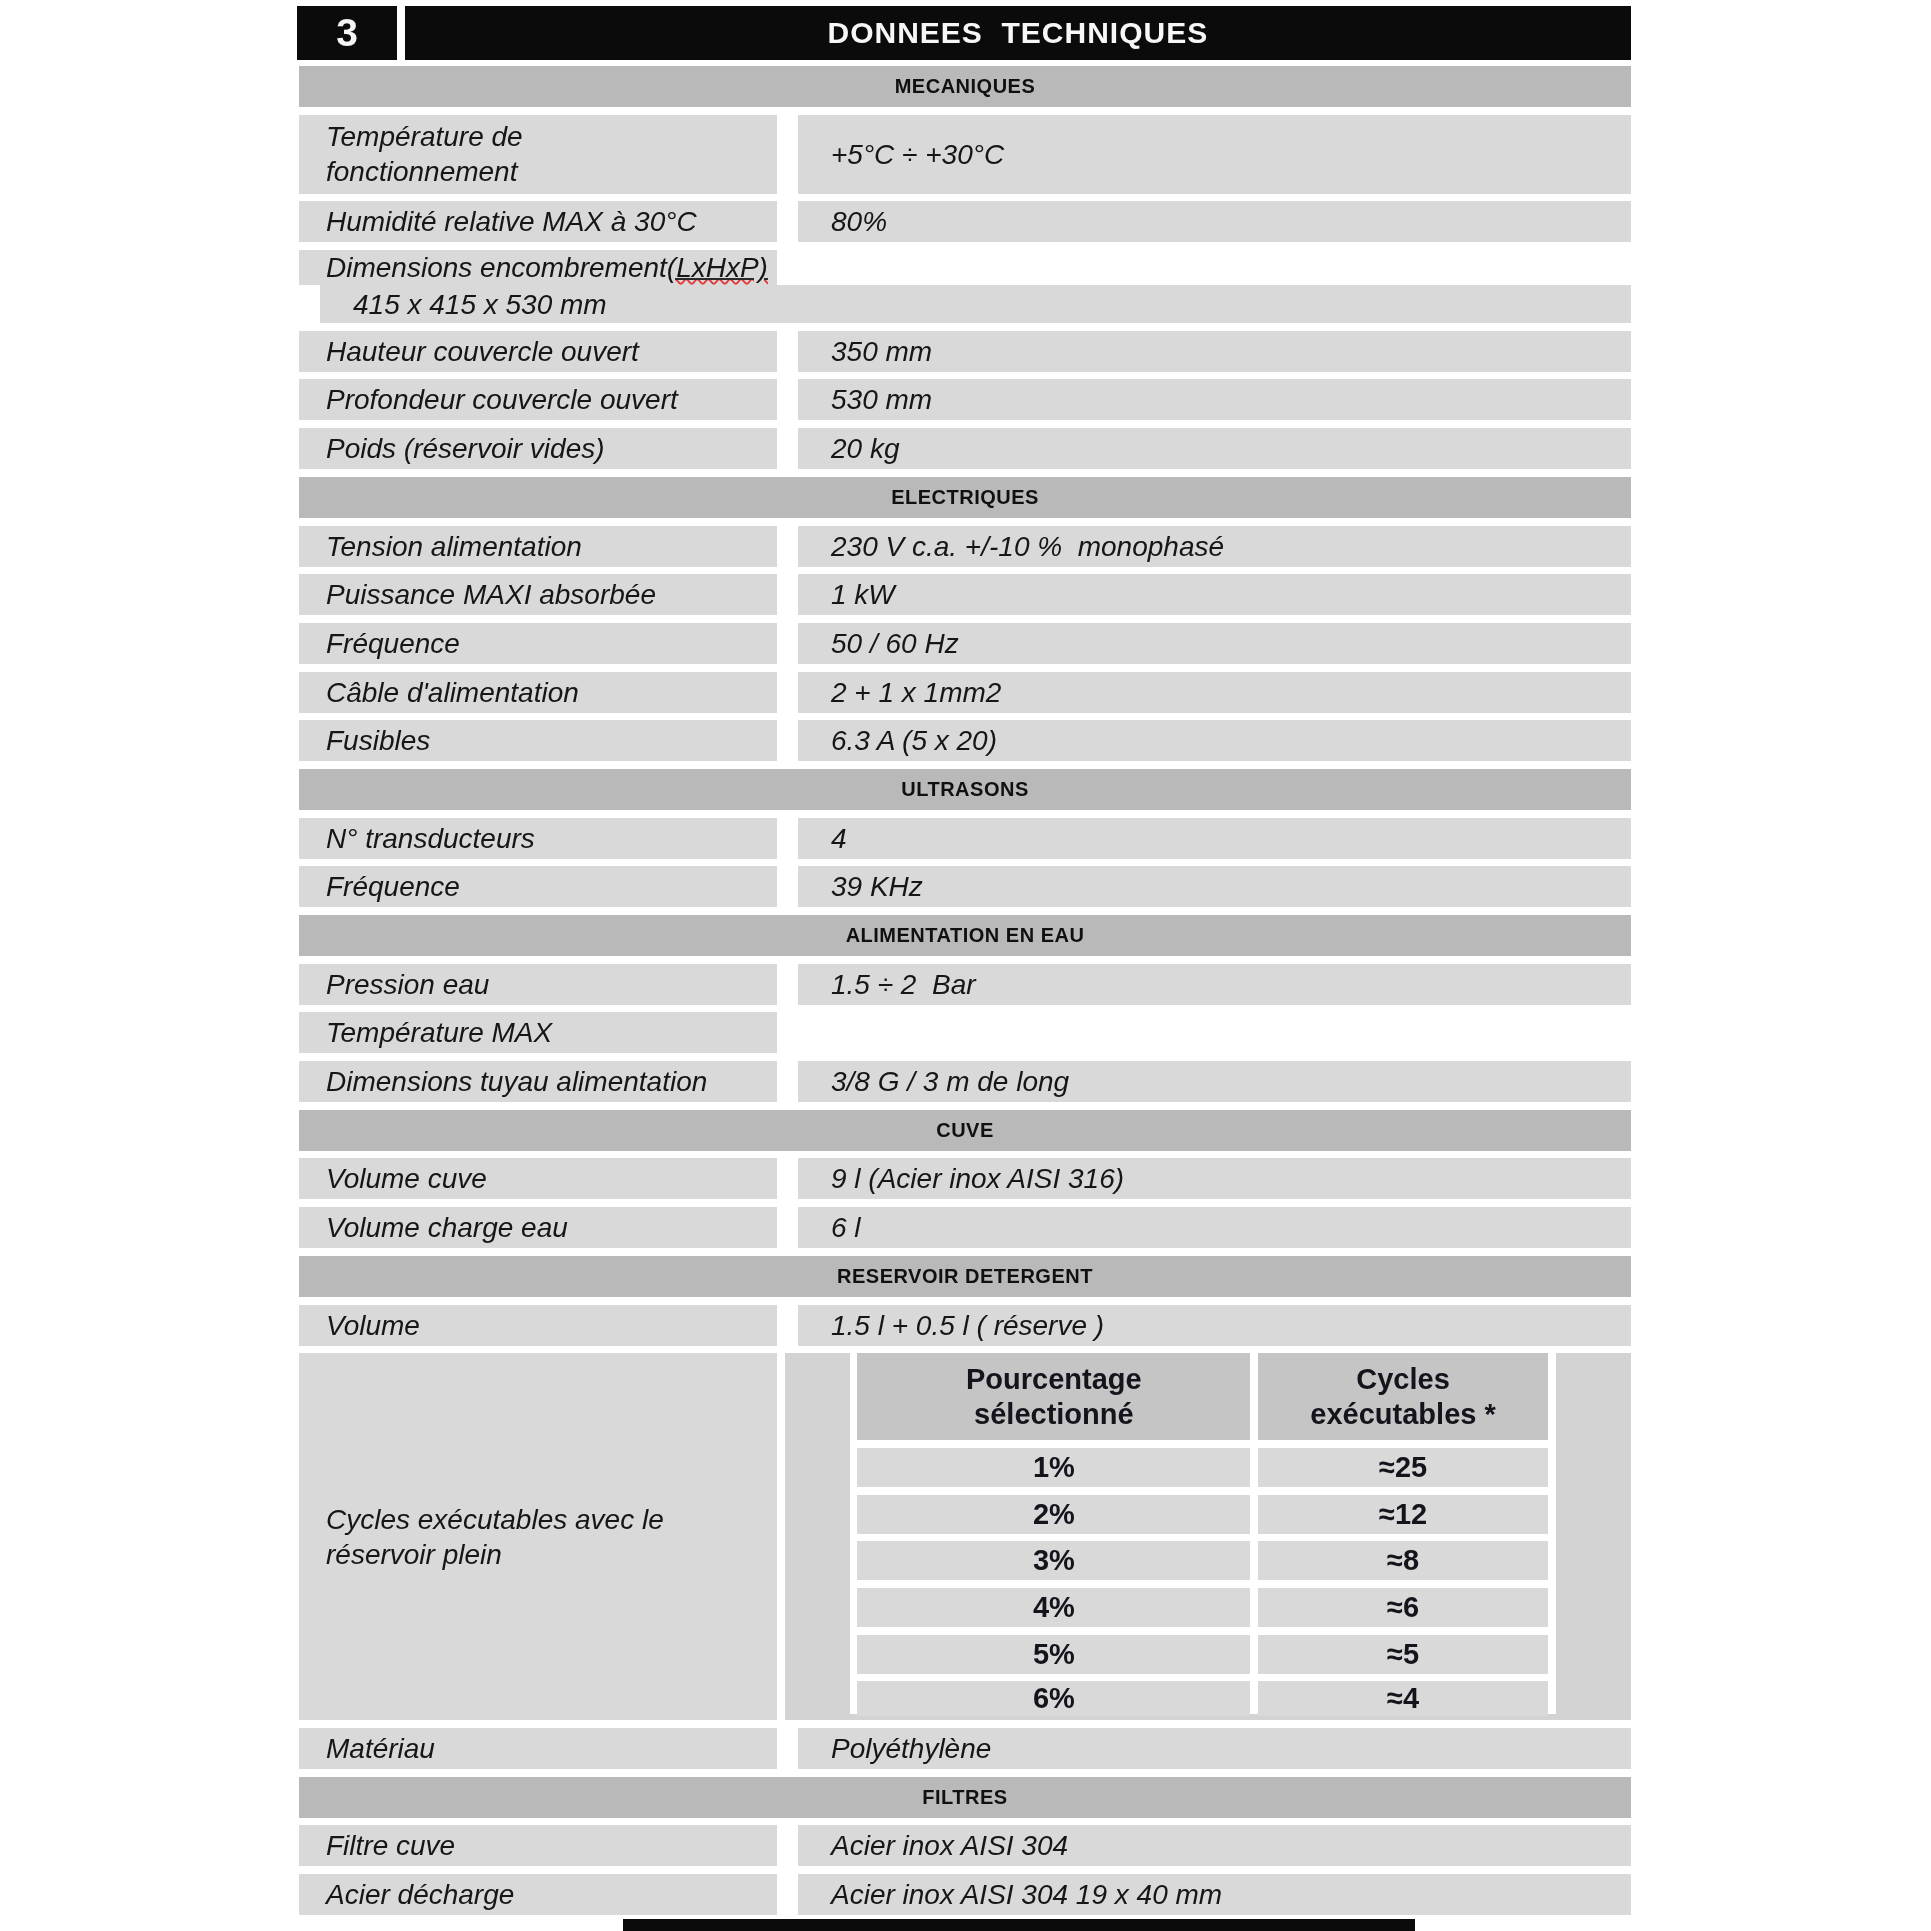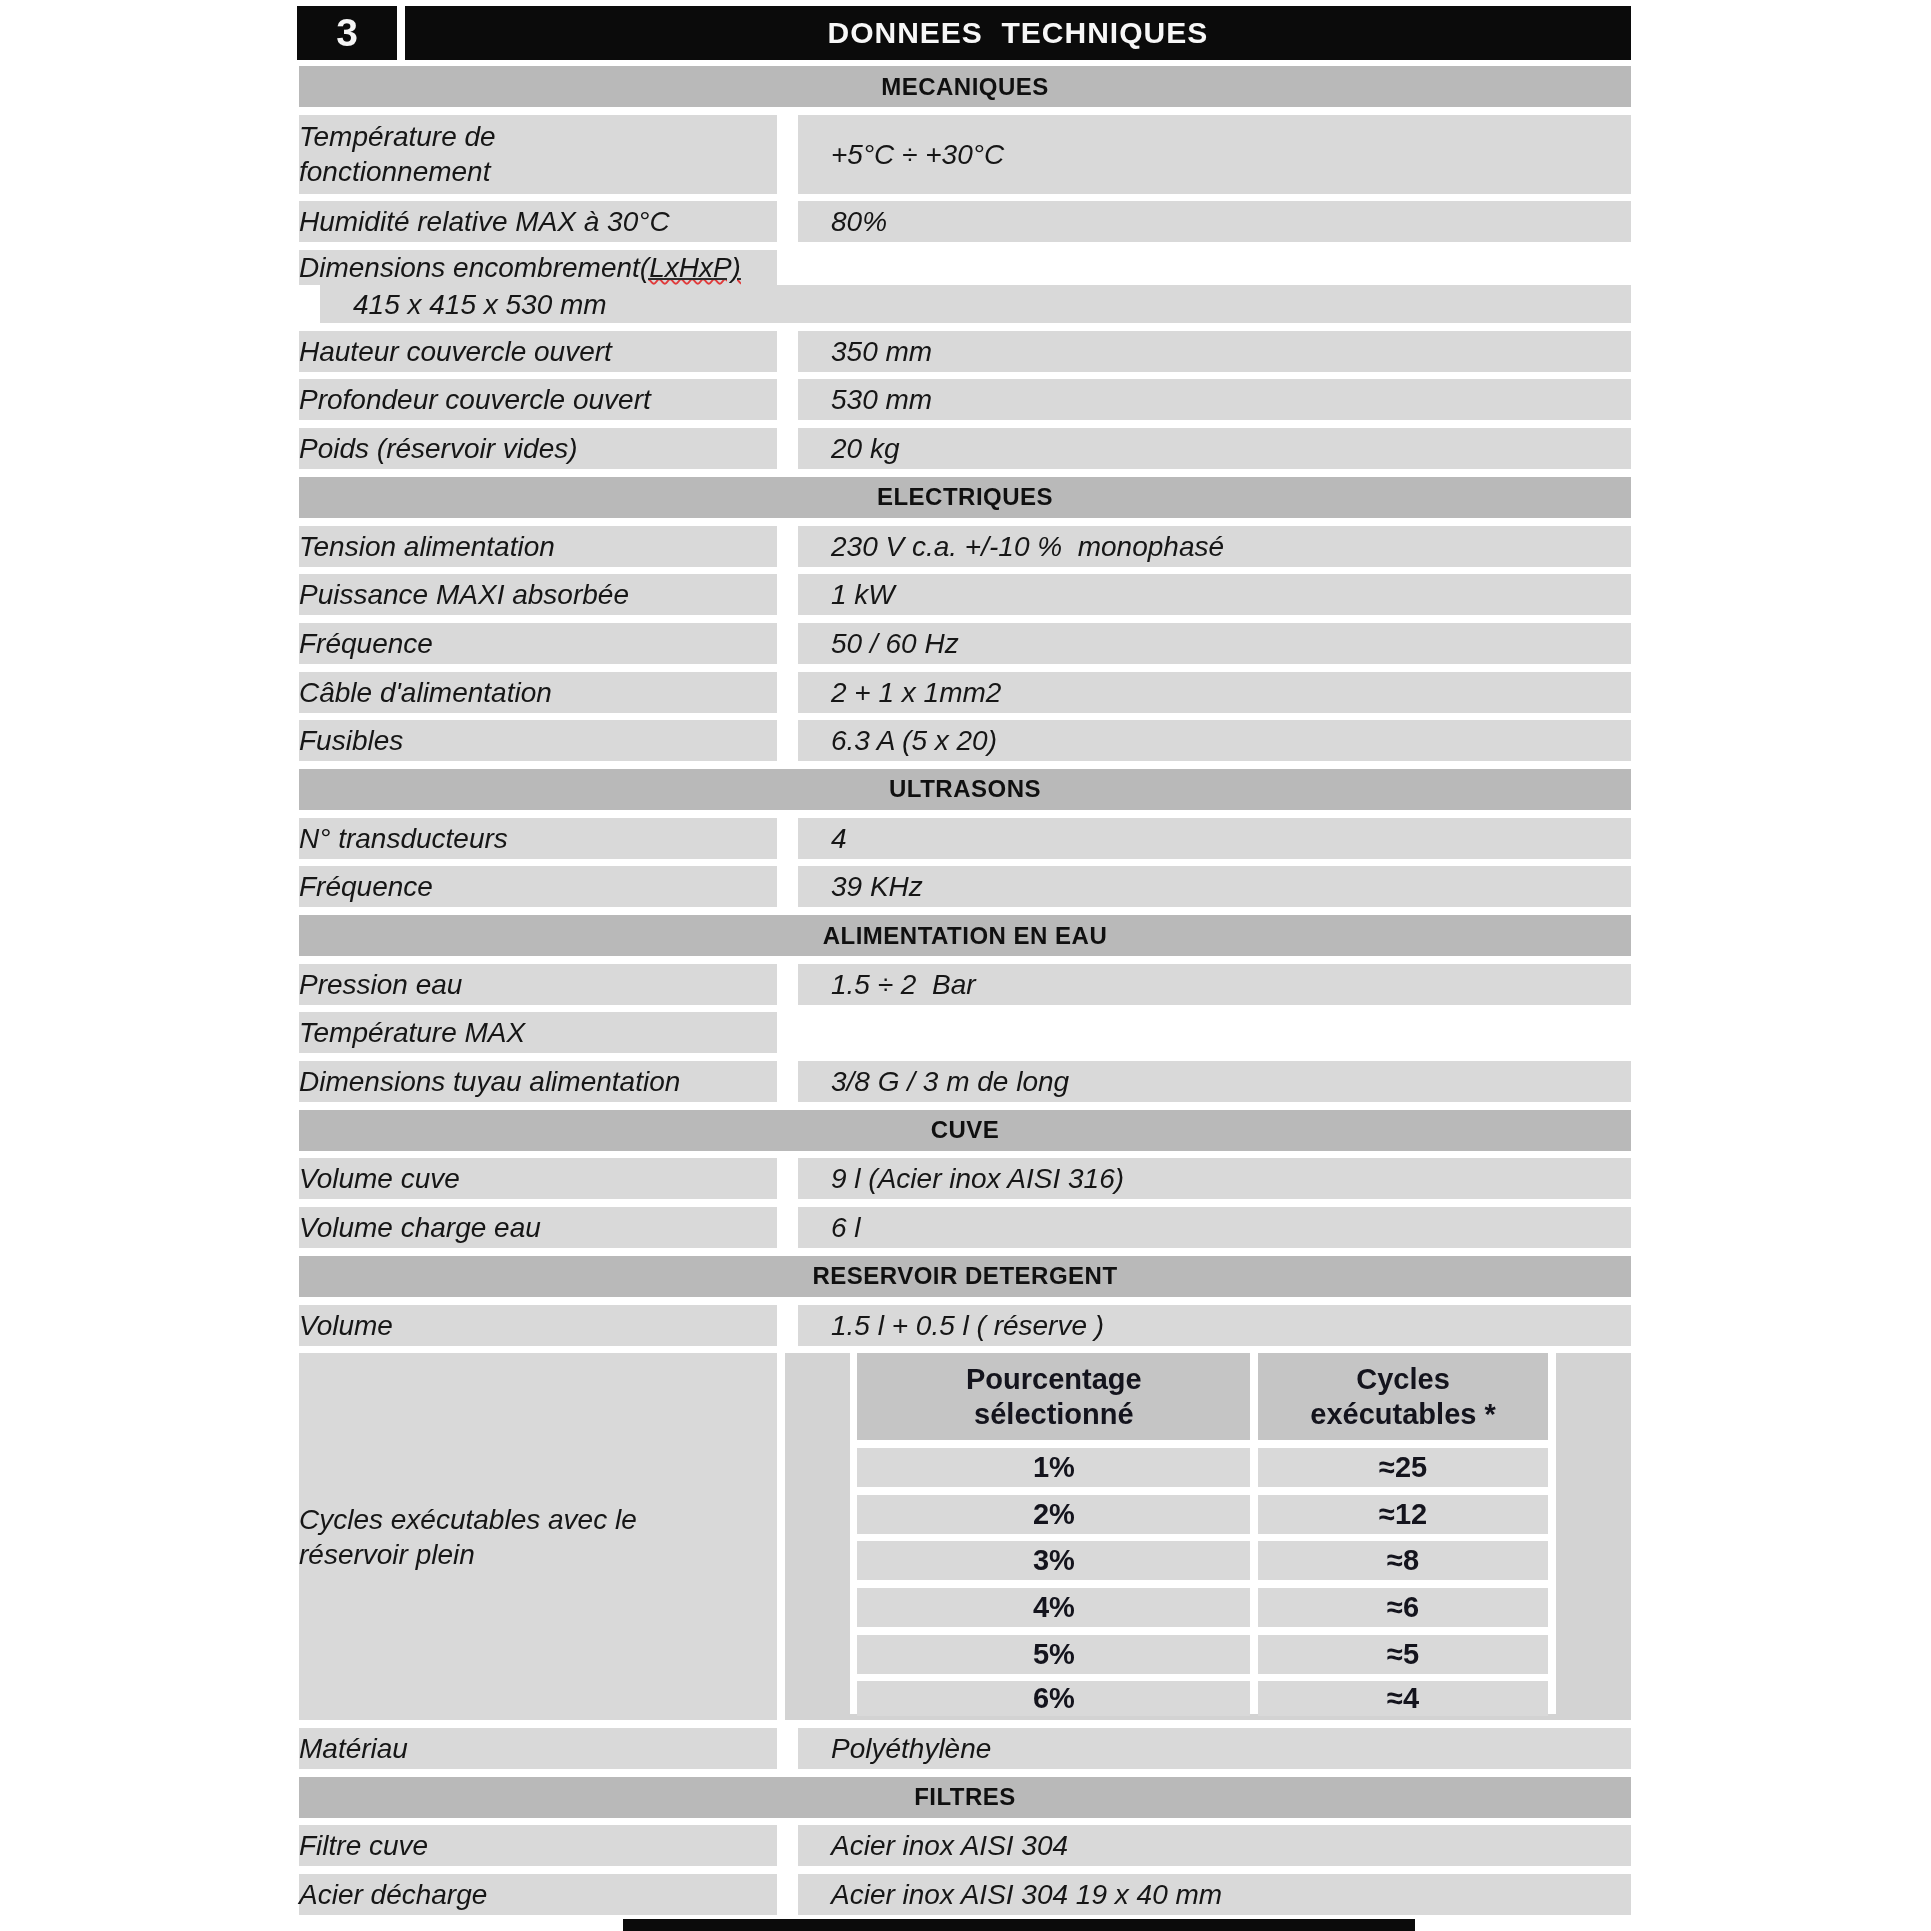--- a/index.html
+++ b/index.html
@@ -18,28 +18,28 @@
   .title-main{
     margin-left:7.7px;flex:1;height:54px;background:#0b0b0b;color:#f7f7f7;
     display:flex;align-items:center;justify-content:center;
     font-size:30px;font-weight:bold;letter-spacing:1px;white-space:pre-wrap;
   }
   
   .spec-table{position:absolute;top:66px;left:299px;width:1332px;}
   .sec{
     height:41px;margin-bottom:7.7px;background:#b9b9b9;
     display:flex;align-items:center;justify-content:center;
-    font-size:24px;font-weight:bold;color:#101010;letter-spacing:0.5px;
+    font-size:20px;font-weight:bold;color:#101010;letter-spacing:0.5px;
   }
   .row{display:flex;margin-bottom:7.7px;min-height:41px;}
   .row .cell{
     background:#d9d9d9;display:flex;align-items:center;
     font-style:italic;font-size:28px;line-height:35px;white-space:pre-wrap;
   }
-  .row .label{width:478px;box-sizing:border-box;}
+  .row .label{width:478px;padding-left:27px;box-sizing:border-box;}
   .row .value{flex:1;margin-left:21px;padding-left:33px;box-sizing:border-box;}
   .row.t82{min-height:79px;}
   .row.t76{min-height:73px;flex-direction:column;}
   .spell-outer{text-decoration:underline wavy #e03a3a 1.9px;text-align:right;}
   .spell-inner{text-decoration:underline solid #2a2a2a 1.9px;}
   
   .row.big{height:367px;}
   .row.big .label{align-items:center;}
   .big-value{
     flex:1;margin-left:7.7px;background:#d3d3d3;position:relative;

